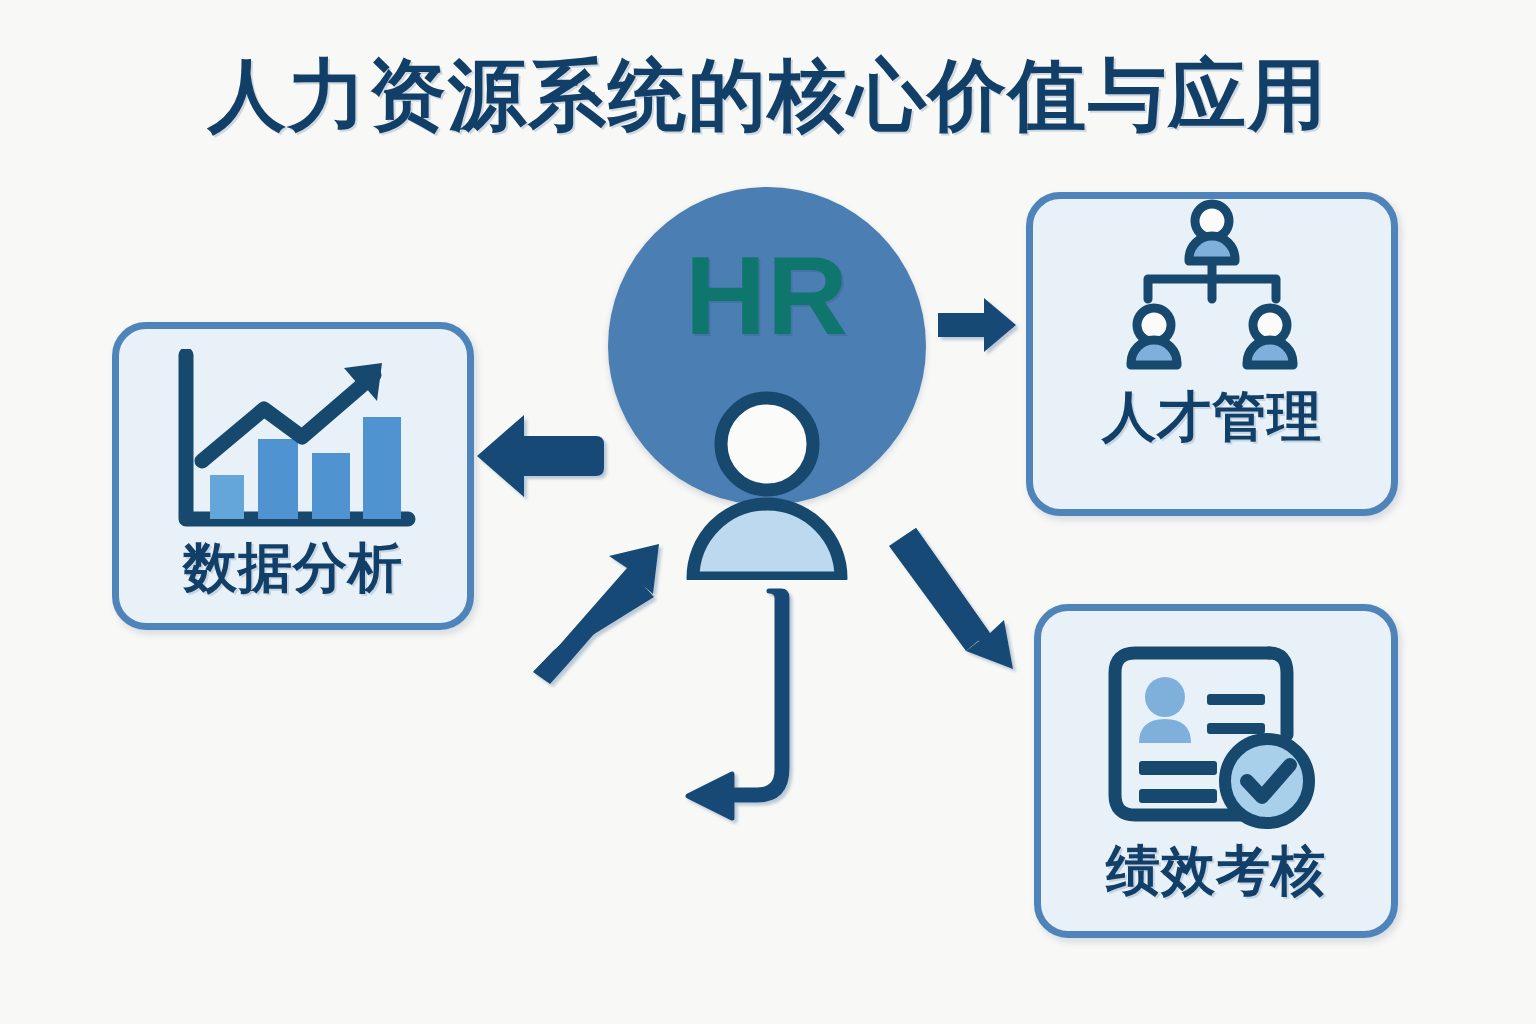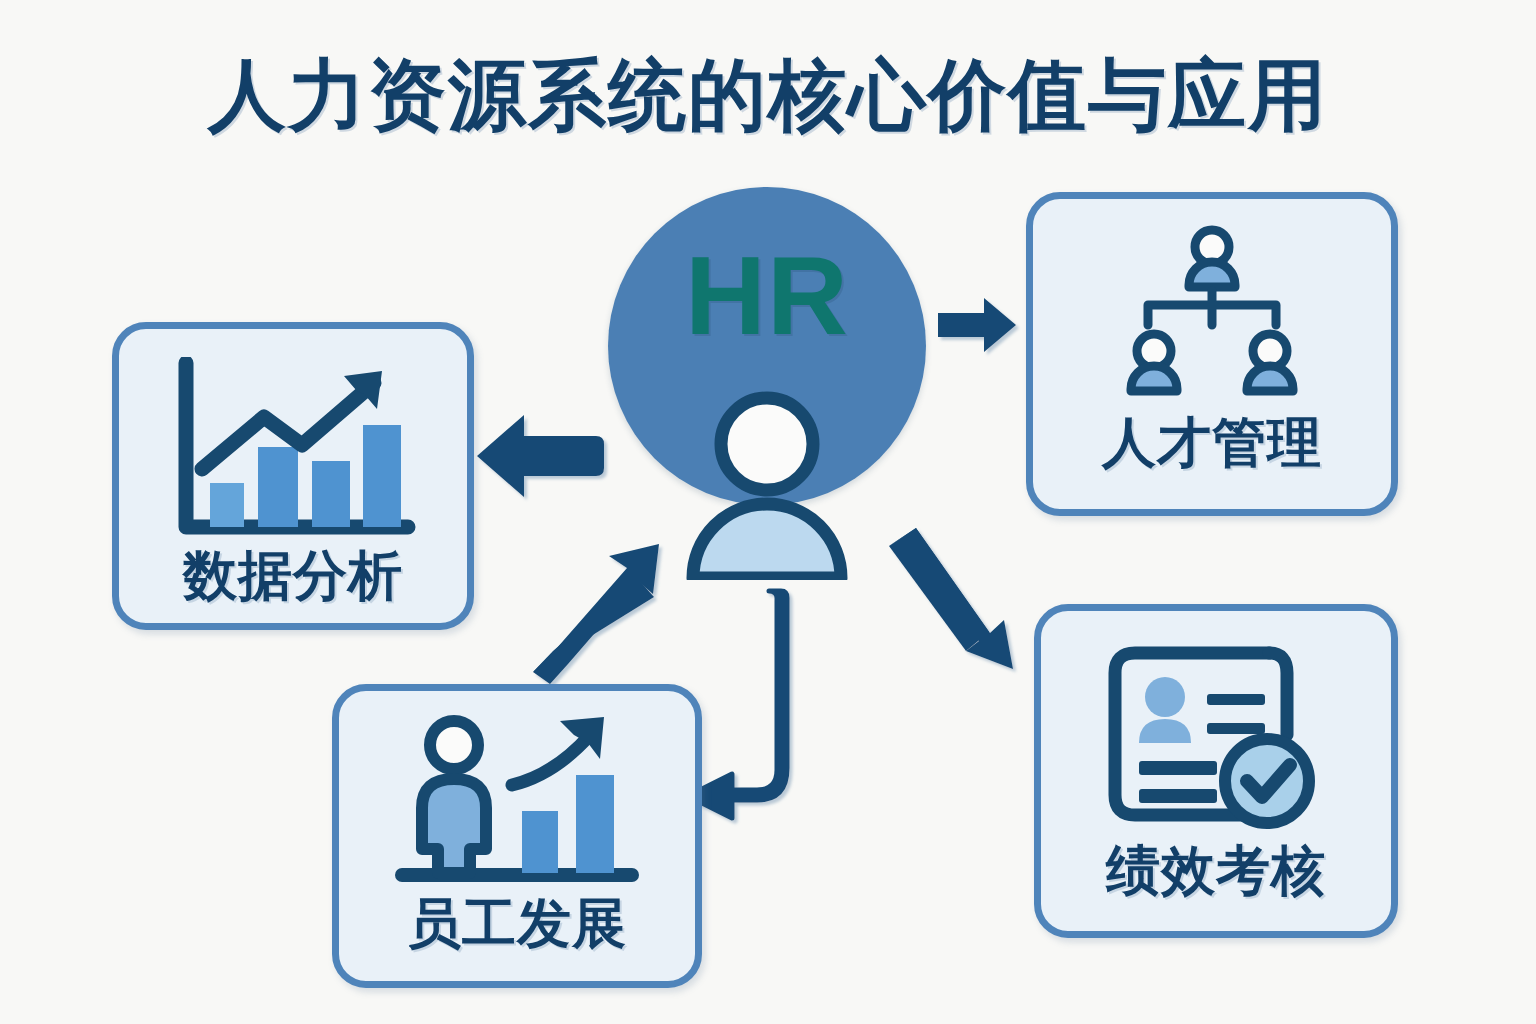--- a/index.html
+++ b/index.html
@@ -71,22 +71,22 @@
   .card-label{
     font-size:54px;
     font-weight:bold;
     color:#123f68;
     letter-spacing:1px;
     white-space:nowrap;
     text-shadow:2px 2px 0 rgba(120,150,180,.30);
     line-height:1;
   }
 
-  #card-data{      left:112px; top:322px;  width:362px; height:308px; padding-top:28px;}
-  #card-talent{    left:1026px;top:192px;  width:372px; height:324px; padding-top:26px;}
+  #card-data{      left:112px; top:322px;  width:362px; height:308px; padding-top:20px;}
+  #card-talent{    left:1026px;top:192px;  width:372px; height:324px; }
   #card-employee{  left:332px; top:684px;  width:370px; height:304px; padding-top:22px;}
   #card-perf{      left:1034px;top:604px;  width:364px; height:334px; padding-top:28px;}
 
   #card-data .card-label{margin-top:6px;}
   #card-talent .card-label{margin-top:10px;}
   #card-employee .card-label{margin-top:8px;}
   #card-perf .card-label{margin-top:14px;}
 
   
   .arrows{position:absolute;left:0;top:0;width:1536px;height:1024px;pointer-events:none;}
@@ -190,38 +190,20 @@
 
         <g>
           <circle cx="168" cy="126" r="17" fill="#fbfbfa" stroke="#17496f" stroke-width="9"></circle>
           <path d="M145,164 A23,23 0 0 1 191,164 L191,166 L145,166 Z" fill="#7fb0dc" stroke="#17496f" stroke-width="9" stroke-linejoin="round"></path>
         </g>
       </svg>
     </div>
     <div class="card-label">人才管理</div>
   </div>
 
-  <div class="card" id="card-employee">
-    <div class="icon-wrap">
-      <svg width="250" height="175" viewBox="0 0 250 175">
-
-        <path d="M10,162 L240,162" fill="none" stroke="#17496f" stroke-width="14" stroke-linecap="round"></path>
-
-        <circle cx="62" cy="32" r="24" fill="#fbfbfa" stroke="#17496f" stroke-width="12"></circle>
-        <path d="M30,95 Q30,66 62,66 Q94,66 94,95 L94,136 L78,136 L78,160 L46,160 L46,136 L30,136 Z" fill="#7fb0dc" stroke="#17496f" stroke-width="12" stroke-linejoin="round"></path>
-
-        <rect x="130" y="98" width="36" height="62" fill="#4f93d0"></rect>
-        <rect x="184" y="62" width="38" height="98" fill="#4f93d0"></rect>
-
-        <path d="M120,72 Q162,62 198,22" fill="none" stroke="#17496f" stroke-width="13" stroke-linecap="round"></path>
-        <path d="M168,8 L212,4 L208,46 L196,30 L182,22 Z" fill="#17496f"></path>
-      </svg>
-    </div>
-    <div class="card-label">员工发展</div>
-  </div>
 
   <div class="card" id="card-perf">
     <div class="icon-wrap">
       <svg width="230" height="190" viewBox="0 0 230 190">
 
         <path d="M168,14 L34,14 Q14,14 14,34 L14,156 Q14,176 34,176 L152,176" fill="none" stroke="#17496f" stroke-width="13" stroke-linecap="round" stroke-linejoin="round"></path>
         <path d="M168,14 Q186,14 186,34 L186,96" fill="none" stroke="#17496f" stroke-width="13" stroke-linecap="round"></path>
 
         <circle cx="64" cy="58" r="20" fill="#7fb0dc" stroke="none"></circle>
         <path d="M38,104 Q38,80 64,80 Q90,80 90,104 Z" fill="#7fb0dc"></path>

